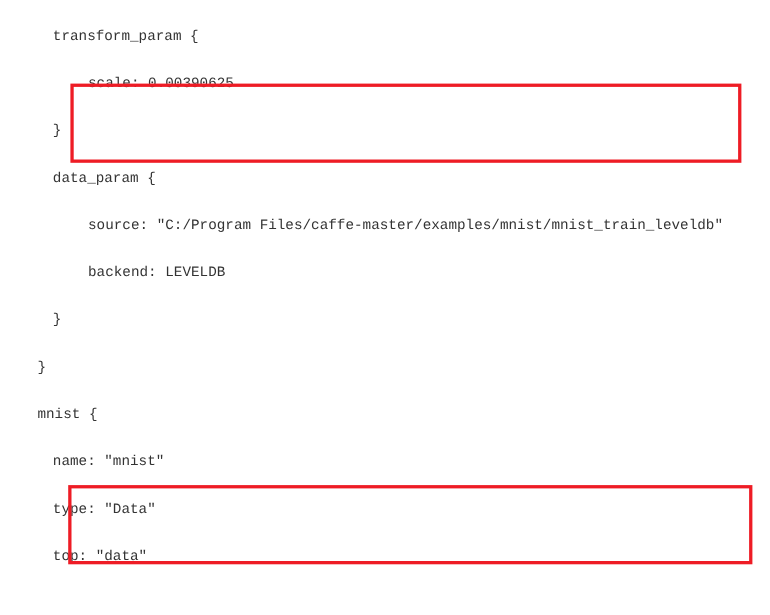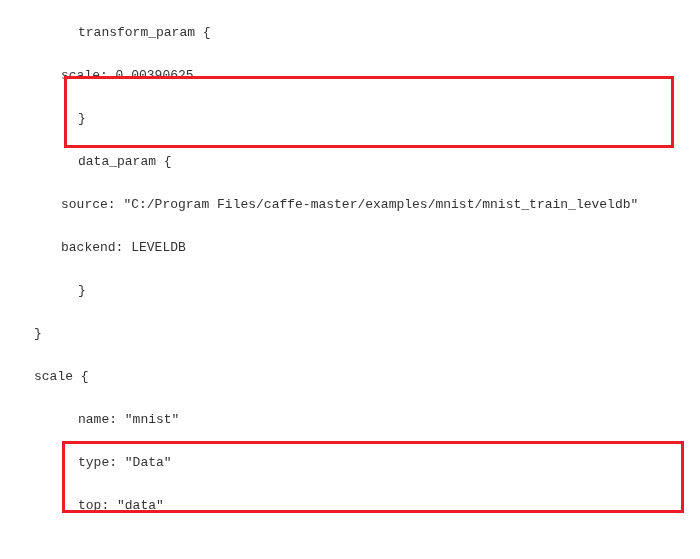--- a/index.html
+++ b/index.html
@@ -22,22 +22,22 @@
     position: absolute;
     top: 0;
     left: 0;
     width: 700px;
     padding: 0;
   }
   .line {
     display: block;
     height: 21.5px;
   }
-  .pad0 { padding-left: 78px; }
-  .pad1 { padding-left: 61px; }
+  .pad0 { padding-left: 48px; }
+  .pad1 { padding-left: 80px; }
   .pad-root { padding-left: 34px; }
   .box {
     position: absolute;
     border: 3px solid #ee1c25;
     box-sizing: border-box;
   }
 </style>
 </head>
 <body>
 
@@ -45,21 +45,21 @@
 
 <div class="code-area">
 <span class="line pad0">transform_param {</span>
 <span class="line pad1">scale: 0.00390625</span>
 <span class="line pad0">}</span>
 <span class="line pad0">data_param {</span>
 <span class="line pad1">source: "C:/Program Files/caffe-master/examples/mnist/mnist_train_leveldb"</span>
 <span class="line pad1">backend: LEVELDB</span>
 <span class="line pad0">}</span>
 <span class="line pad-root">}</span>
-<span class="line pad-root">scale {</span>
+<span class="line pad-root">mnist {</span>
 <span class="line pad0">name: "mnist"</span>
 <span class="line pad0">type: "Data"</span>
 <span class="line pad0">top: "data"</span>
 
 
 
 
 
 
 

